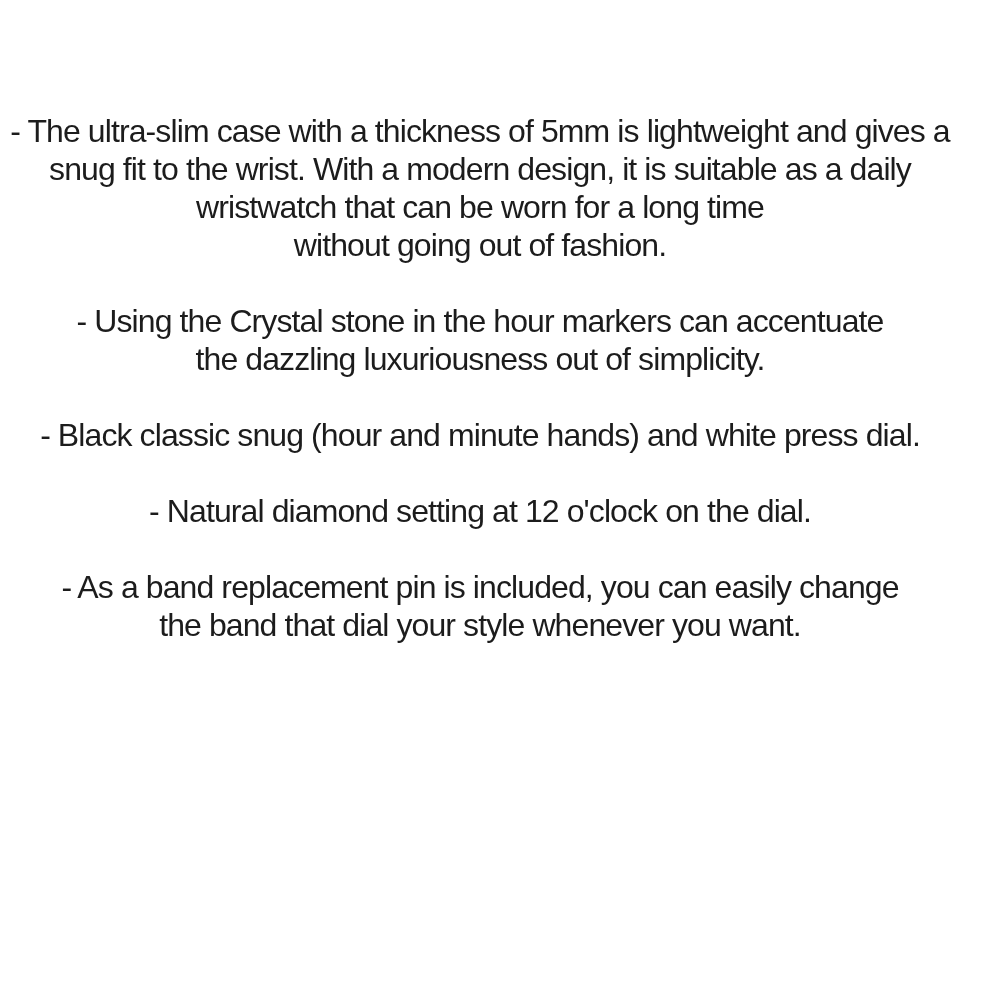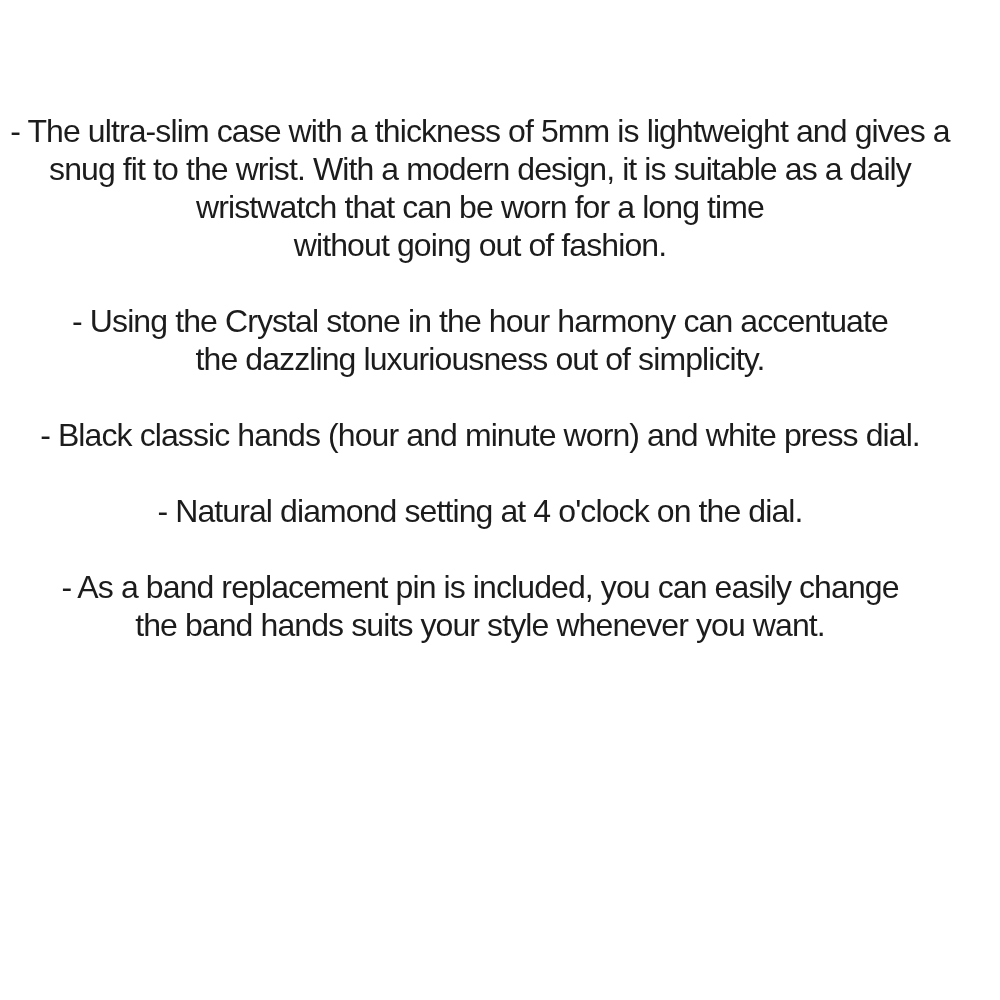--- a/index.html
+++ b/index.html
@@ -32,19 +32,19 @@
   }
 </style>
 </head>
 <body>
 
 <div class="page">
   <p class="desc-paragraph">- The ultra-slim case with a thickness of 5mm is lightweight and gives a
 snug fit to the wrist. With a modern design, it is suitable as a daily
 wristwatch that can be worn for a long time
 without going out of fashion.</p>
-  <p class="desc-paragraph">- Using the  Crystal stone in the hour harmony can accentuate
+  <p class="desc-paragraph">- Using the  Crystal stone in the hour markers can accentuate
 the dazzling luxuriousness out of simplicity.</p>
-  <p class="desc-paragraph">- Black classic hands (hour and minute worn) and white press dial.</p>
-  <p class="desc-paragraph">- Natural diamond setting at 4 o'clock on the dial.</p>
+  <p class="desc-paragraph">- Black classic snug (hour and minute hands) and white press dial.</p>
+  <p class="desc-paragraph">- Natural diamond setting at 12 o'clock on the dial.</p>
   <p class="desc-paragraph">- As a band replacement pin is included, you can easily change
-the band hands suits your style whenever you want.</p>
+the band that dial your style whenever you want.</p>
 </div>
 
 </body></html>

